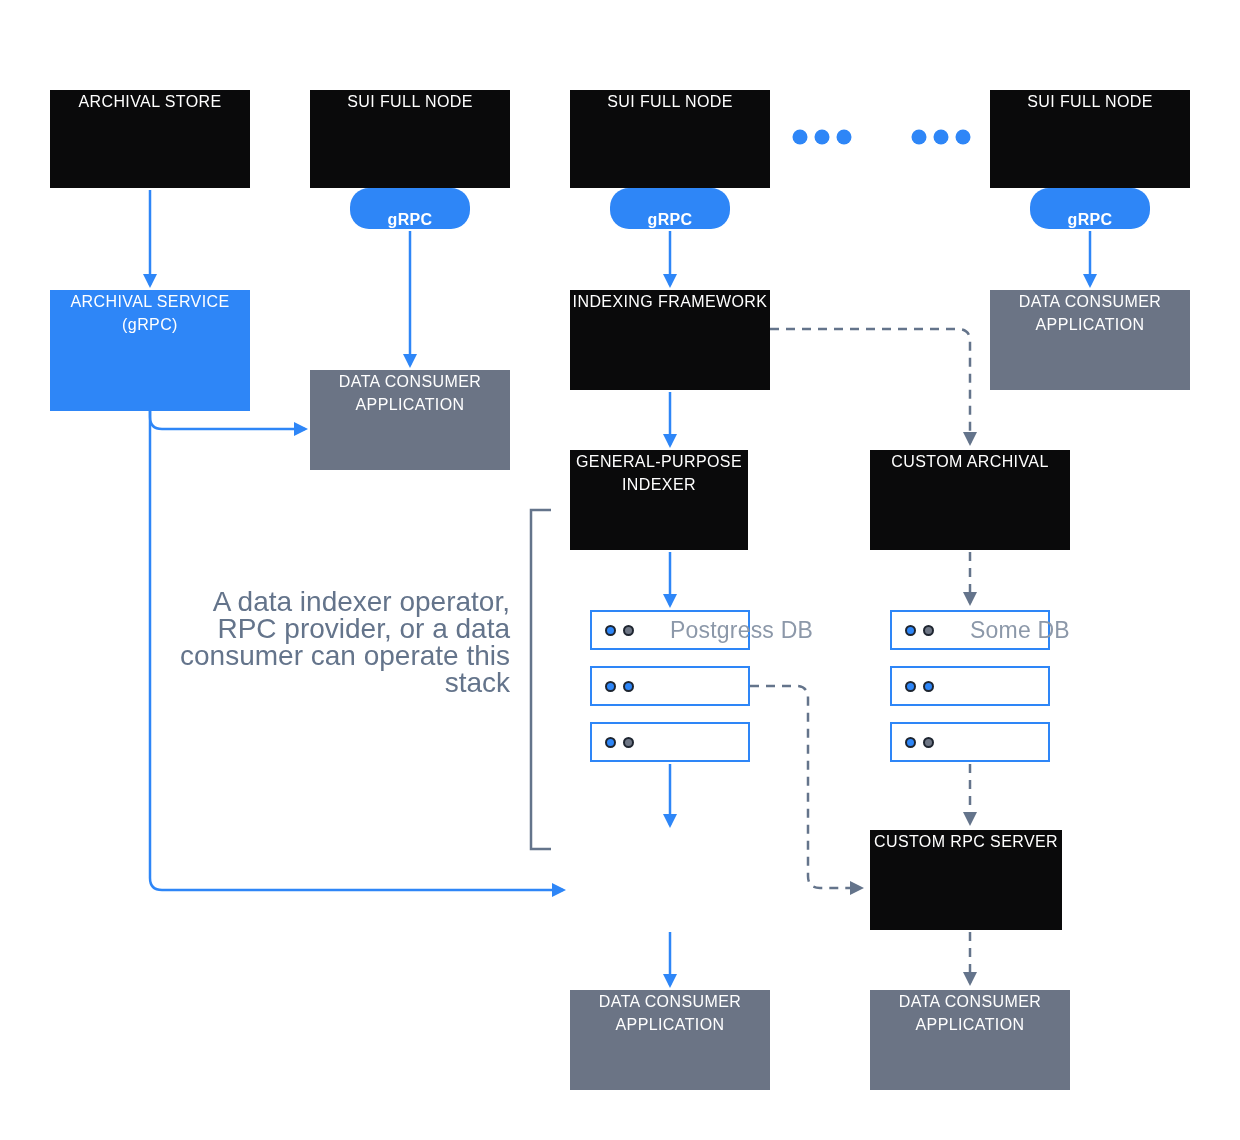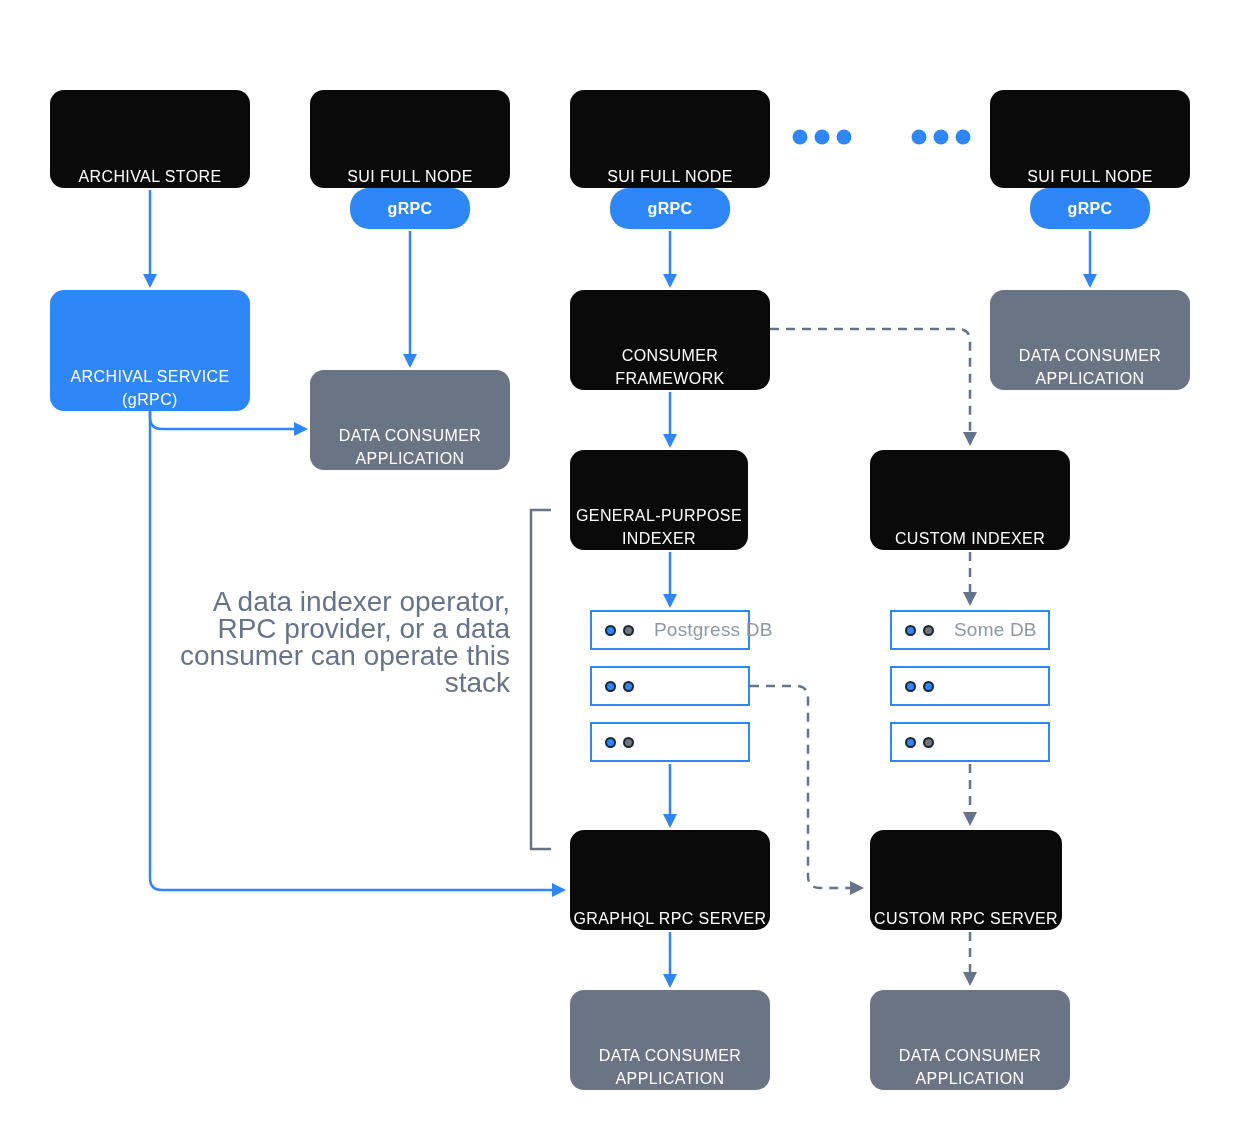--- a/index.html
+++ b/index.html
@@ -8,49 +8,49 @@
     font-family:"Liberation Sans", sans-serif;overflow:hidden;
   }
   #wires{position:absolute;left:0;top:0;width:1240px;height:1140px;}
   .ln-blue{stroke:var(--blue);stroke-width:2.5;fill:none;}
   .ln-slate{stroke:var(--slate);stroke-width:2.5;fill:none;stroke-dasharray:9 7;}
   .ln-slate-solid{stroke:var(--slate);stroke-width:2.5;fill:none;}
   .mk-blue{fill:var(--blue);}
   .mk-slate{fill:var(--slate);}
   .node-dot{fill:var(--blue);}
   .box{
-    position:absolute;display:flex;align-items:flex-end;justify-content:center;
-    box-sizing:border-box;text-align:center;border-radius:14px;
+    position:absolute;display:flex;align-items:flex-start;justify-content:center;
+    box-sizing:border-box;text-align:center;
   }
   .box .lbl{
     white-space:pre-line;color:#fff;font-size:16px;font-weight:500;
     letter-spacing:.4px;line-height:23px;
   }
   .black{background:var(--black);}
   .blue{background:var(--blue);}
   .gray{background:var(--gray-box);}
   .tab{
-    position:absolute;display:flex;align-items:center;justify-content:center;
+    position:absolute;display:flex;align-items:flex-end;justify-content:center;
     background:var(--blue);box-sizing:border-box;border-radius:19px;
   }
   .tab .lbl{color:#fff;font-size:16px;font-weight:600;letter-spacing:.3px;}
   .db-row{
     position:absolute;display:flex;align-items:center;
     background:#fff;border:2px solid var(--blue);box-sizing:border-box;
     padding-left:13px;
   }
   .dot{
     width:11px;height:11px;border-radius:50%;box-sizing:border-box;
     border:2px solid var(--dot-border);flex:0 0 auto;
   }
   .dot + .dot{margin-left:7px;}
   .dot-blue{background:var(--dot-blue);}
   .dot-gray{background:var(--dot-gray);}
   .db-lbl{
-    margin-left:20px;font-size:19px;color:var(--db-label);letter-spacing:.2px;
+    margin-left:36px;font-size:23px;color:var(--db-label);letter-spacing:.2px;
     white-space:nowrap;
   }
   #annotation{
     position:absolute;left:170px;top:588px;width:340px;
     text-align:right;color:var(--slate);font-size:28px;line-height:27px;
     white-space:pre-line;
   }
 </style>
 </head>
 <body>
@@ -119,33 +119,33 @@
 
   <div class="box blue" style="left:50px;top:290px;width:200px;height:121px">
     <span class="lbl">ARCHIVAL SERVICE
 (gRPC)</span>
   </div>
   <div class="box gray" style="left:310px;top:370px;width:200px;height:100px">
     <span class="lbl">DATA CONSUMER
 APPLICATION</span>
   </div>
   <div class="box black" style="left:570px;top:290px;width:200px;height:100px">
-    <span class="lbl">CONSUMER FRAMEWORK</span>
+    <span class="lbl">INDEXING FRAMEWORK</span>
   </div>
   <div class="box gray" style="left:990px;top:290px;width:200px;height:100px">
     <span class="lbl">DATA CONSUMER
 APPLICATION</span>
   </div>
 
   <div class="box black" style="left:570px;top:450px;width:178px;height:100px">
     <span class="lbl">GENERAL-PURPOSE
 INDEXER</span>
   </div>
   <div class="box black" style="left:870px;top:450px;width:200px;height:100px">
-    <span class="lbl">CUSTOM INDEXER</span>
+    <span class="lbl">CUSTOM ARCHIVAL</span>
   </div>
 
   <div class="db-row" style="left:590px;top:610px;width:160px;height:40px">
     <span class="dot dot-blue"></span>
     <span class="dot dot-gray"></span>
     <span class="db-lbl">Postgress DB</span>
   </div>
   <div class="db-row" style="left:590px;top:666px;width:160px;height:40px">
     <span class="dot dot-blue"></span>
     <span class="dot dot-blue"></span>
@@ -166,23 +166,20 @@
     <span class="dot dot-blue"></span>
     <span class="dot dot-blue"></span>
     <span class="db-lbl"></span>
   </div>
   <div class="db-row" style="left:890px;top:722px;width:160px;height:40px">
     <span class="dot dot-blue"></span>
     <span class="dot dot-gray"></span>
     <span class="db-lbl"></span>
   </div>
 
-  <div class="box black" style="left:570px;top:830px;width:200px;height:100px">
-    <span class="lbl">GRAPHQL RPC SERVER</span>
-  </div>
   <div class="box black" style="left:870px;top:830px;width:192px;height:100px">
     <span class="lbl">CUSTOM RPC SERVER</span>
   </div>
 
   <div class="box gray" style="left:570px;top:990px;width:200px;height:100px">
     <span class="lbl">DATA CONSUMER
 APPLICATION</span>
   </div>
   <div class="box gray" style="left:870px;top:990px;width:200px;height:100px">
     <span class="lbl">DATA CONSUMER

